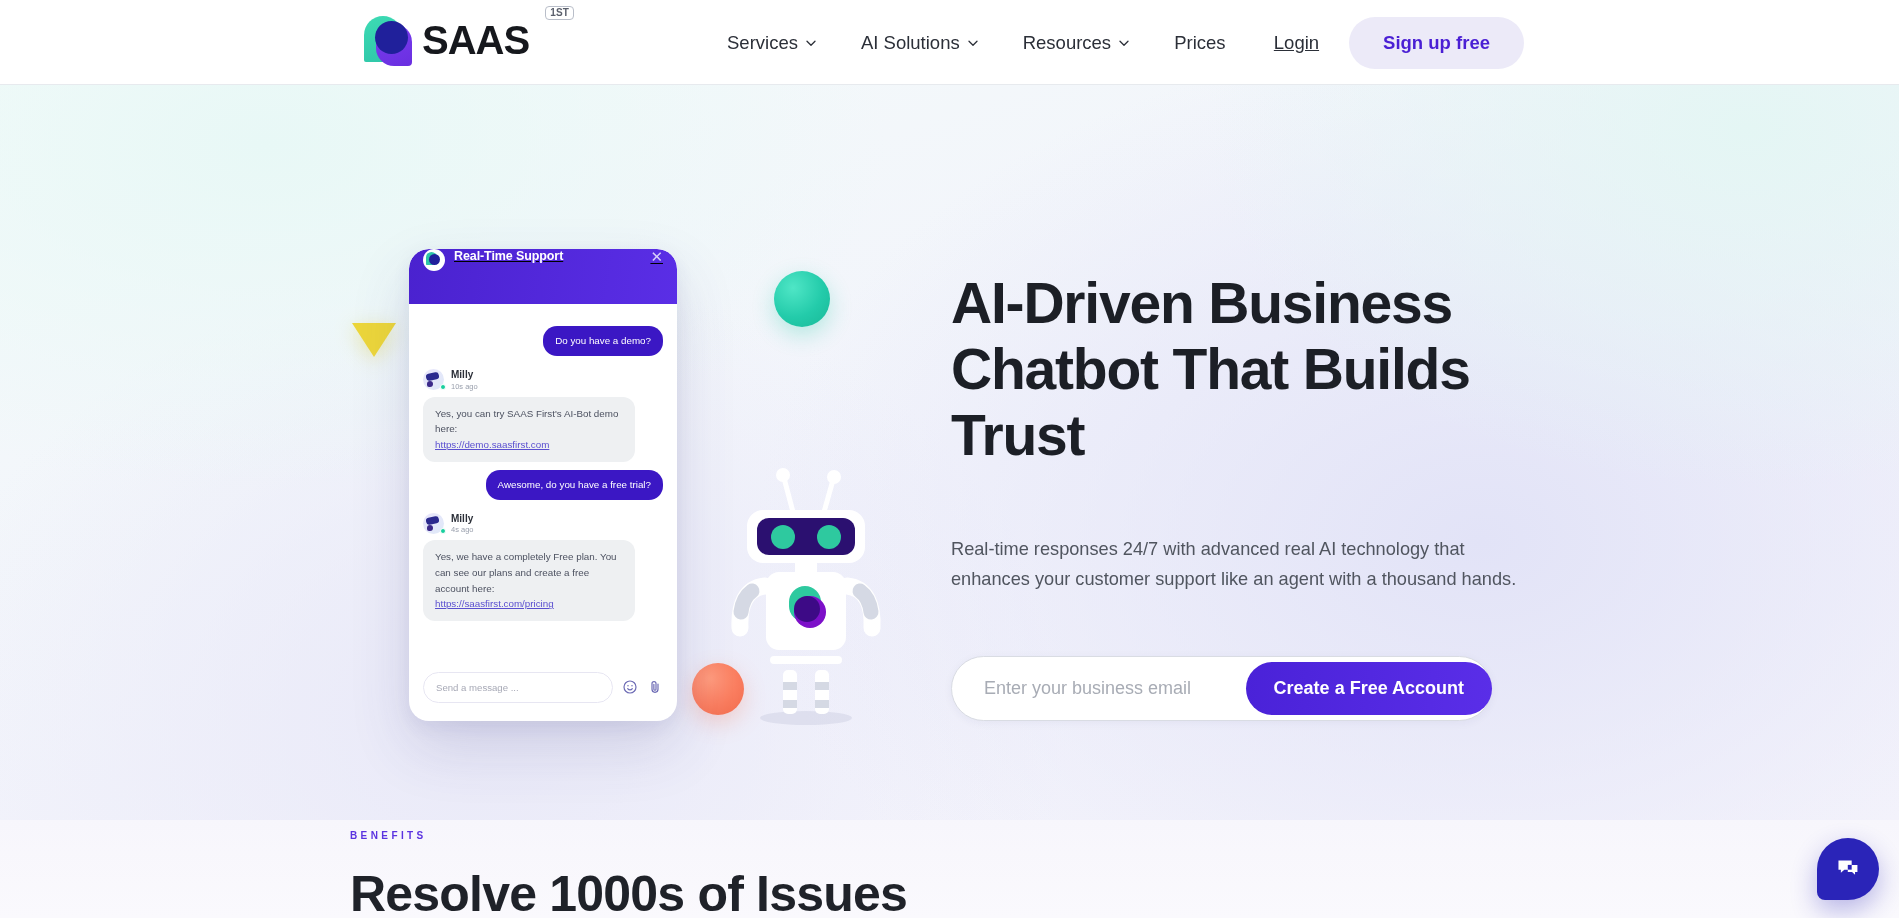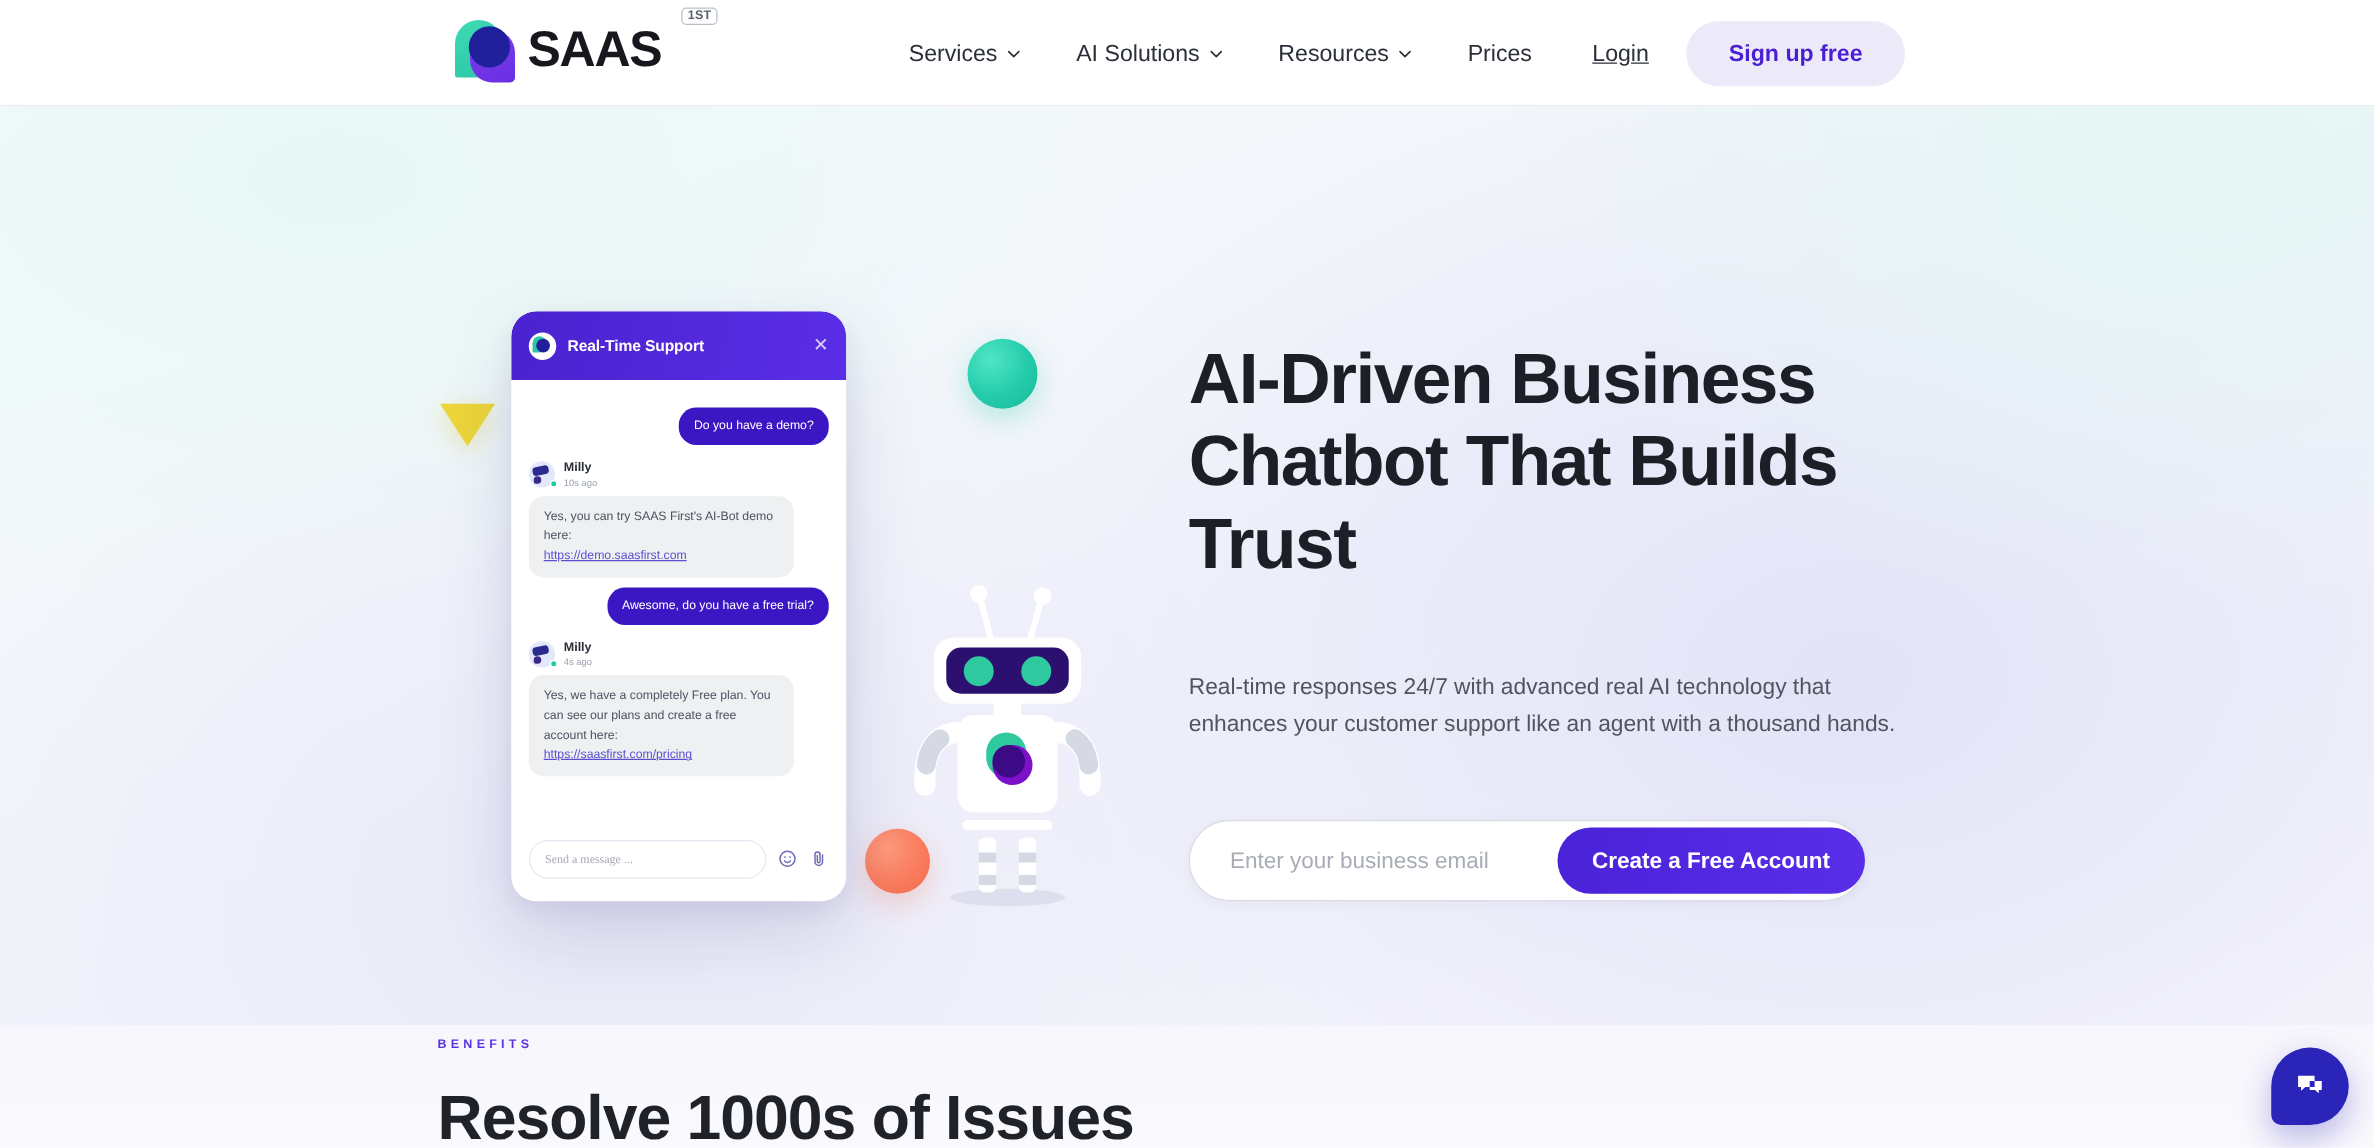--- a/index.html
+++ b/index.html
@@ -117,22 +117,23 @@
     width:268px; height:472px;
     background:#ffffff;
     border-radius:20px;
     box-shadow:0 26px 60px rgba(60,60,130,.16), 0 6px 18px rgba(60,60,130,.08);
     overflow:hidden;
     display:flex; flex-direction:column;
   }
   .chat-head{
     height:55px; flex:0 0 55px;
     background:linear-gradient(100deg,#4a22cf 0%,#5a2ee6 100%);
-    display:flex; align-items:center; padding:0 14px;
+    display:flex; align-items:flex-start; padding:0 14px;
     border-radius:20px 20px 0 0;
+    text-decoration:underline;
   }
   .chat-head-logo{
     width:22px; height:22px; border-radius:50%;
     background:#fff; display:flex; align-items:center; justify-content:center;
     flex:0 0 22px; position:relative; overflow:hidden;
   }
   .chat-head-logo .cl-t{
     position:absolute; left:3px; top:3px; width:11px; height:13px;
     background:#2ec5a8; border-radius:7px 7px 7px 1px;
   }
@@ -184,21 +185,21 @@
     font-size:9.8px; line-height:1.6;
     padding:9px 12px; border-radius:12px;
   }
   .bub-bot a{ color:#5a4fd0; text-decoration:underline; word-break:break-all; }
   .chat-foot{
     flex:0 0 58px; display:flex; align-items:center; padding:0 14px 10px 14px; gap:9px;
   }
   .chat-input{
     flex:1; height:31px; border:1px solid #e7e6f2; border-radius:16px;
     background:#fff; color:#a7a9b6; font-size:9.6px;
-    display:flex; align-items:center; padding:0 12px;font-family:Liberation Serif, serif;
+    display:flex; align-items:center; padding:0 12px;
   }
   .ic{ width:16px; height:16px; flex:0 0 16px; color:#6d6bb5; }
 
   
   .robot{ position:absolute; left:721px; top:375px; width:170px; height:270px; }
 
   
   .hero-title{
     position:absolute; left:951px; top:185px; width:620px;
     font-size:57px; font-weight:700; line-height:1.16;

